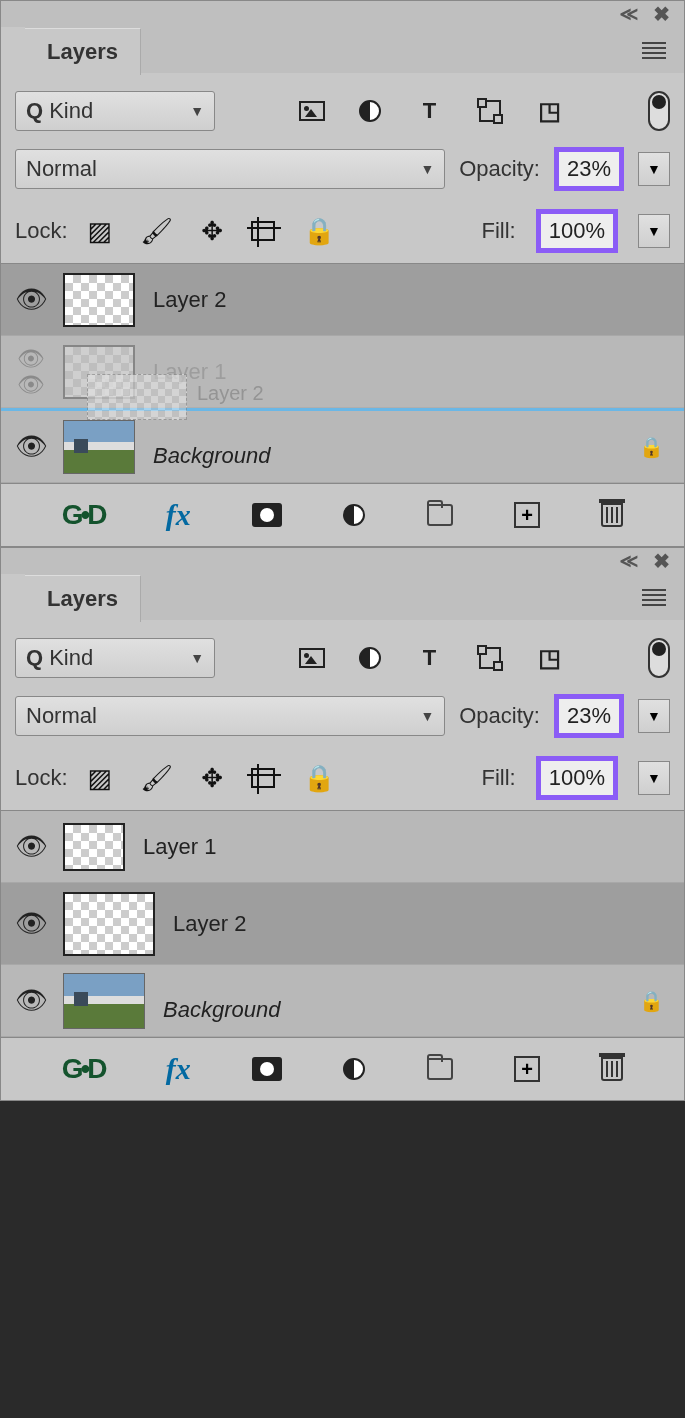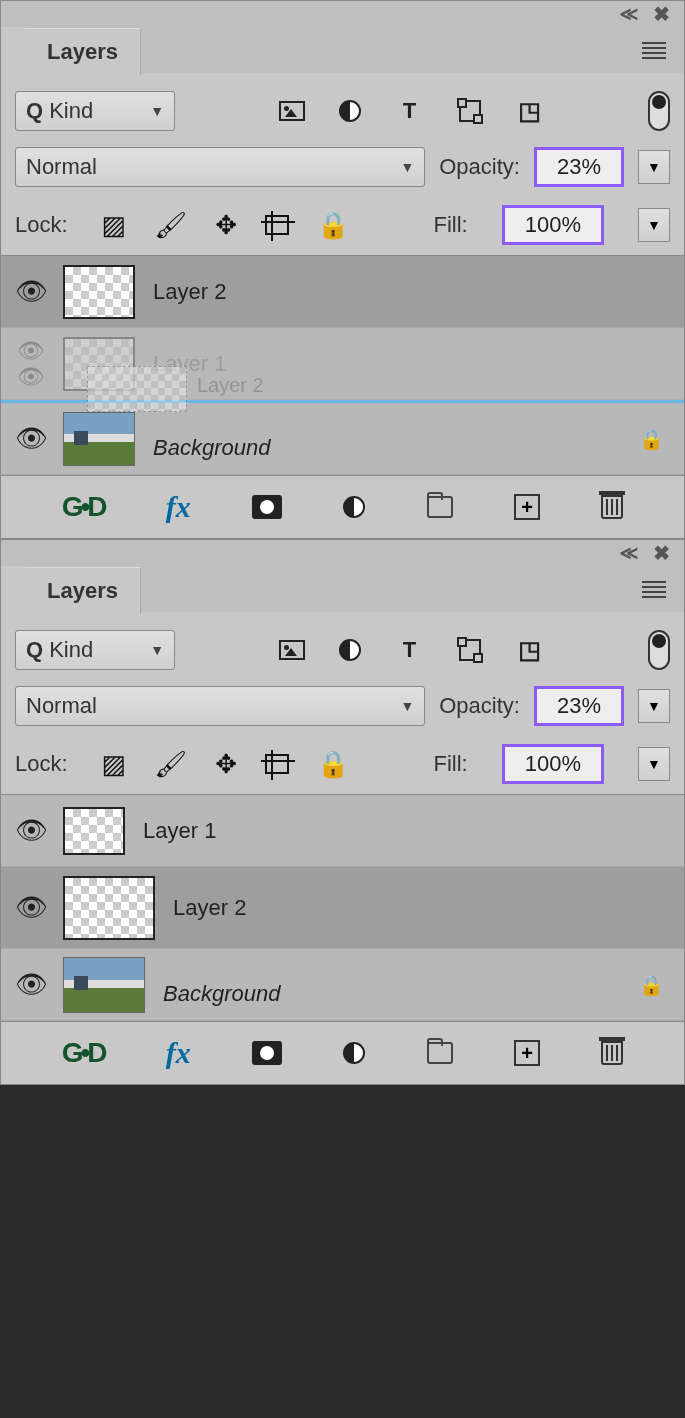--- a/index.html
+++ b/index.html
@@ -54,50 +54,50 @@
     background: linear-gradient(#e0e0e0, #cfcfcf);
     border: 1px solid #888;
     border-radius: 3px;
     display: flex;
     align-items: center;
     justify-content: space-between;
     padding: 6px 10px;
     font-size: 22px;
     color: #333;
   }
-  .dropdown.kind { width: 160px; }
+  .dropdown.kind { width: 200px; }
   .dropdown.kind .search-glyph { font-weight: bold; margin-right: 6px; }
   .chevron { font-size: 14px; color: #444; }
   .filter-icons { display: flex; align-items: center; gap: 34px; flex: 1; justify-content: center; }
   .icon-box { width: 30px; height: 24px; display: flex; align-items: center; justify-content: center; font-size: 22px; color: #222; font-weight: bold; }
   .toggle-pill { width: 22px; height: 40px; border: 2px solid #333; border-radius: 11px; position: relative; background: #ddd; }
   .toggle-pill::before { content: ''; position: absolute; top: 2px; left: 2px; width: 14px; height: 14px; background: #222; border-radius: 50%; }
   .blend-row { gap: 14px; padding-top: 8px; }
   .dropdown.blend { flex: 1; }
   .label { font-size: 22px; color: #333; }
   .value-box {
     background: #eee;
-    border: 3px solid #8b5cf6;
-    padding: 4px 20px;
+    border: 5px solid #8b5cf6;
+    padding: 4px 8px;
     font-size: 22px;
     min-width: 70px;
     text-align: center;
     color: #222;
   }
   .chev-btn {
     background: linear-gradient(#e0e0e0,#cfcfcf);
     border: 1px solid #888;
     width: 32px;
     height: 34px;
     display: flex;
     align-items: center;
     justify-content: center;
     font-size: 14px;
   }
-  .lock-row { gap: 34px; padding-top: 10px; padding-bottom: 10px; }
+  .lock-row { gap: 20px; padding-top: 10px; padding-bottom: 10px; }
   .lock-icons { display: flex; align-items: center; gap: 28px; }
   .lock-icon { font-size: 26px; color: #111; }
   .layers-area { background: #b8b8b8; border-top: 1px solid #888; border-bottom: 1px solid #888; }
   .layer-row {
     display: flex;
     align-items: center;
     padding: 4px 8px 4px 14px;
     gap: 18px;
     height: 72px;
     border-bottom: 1px solid #a8a8a8;

